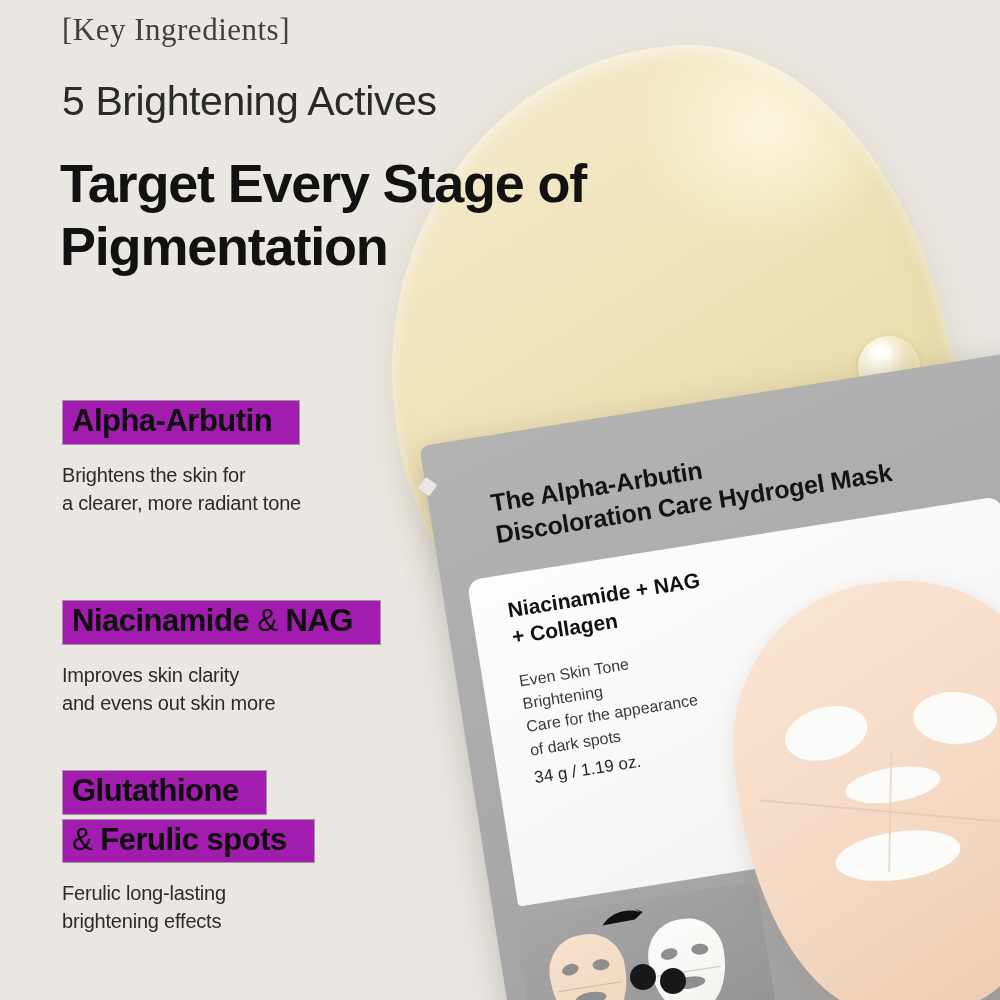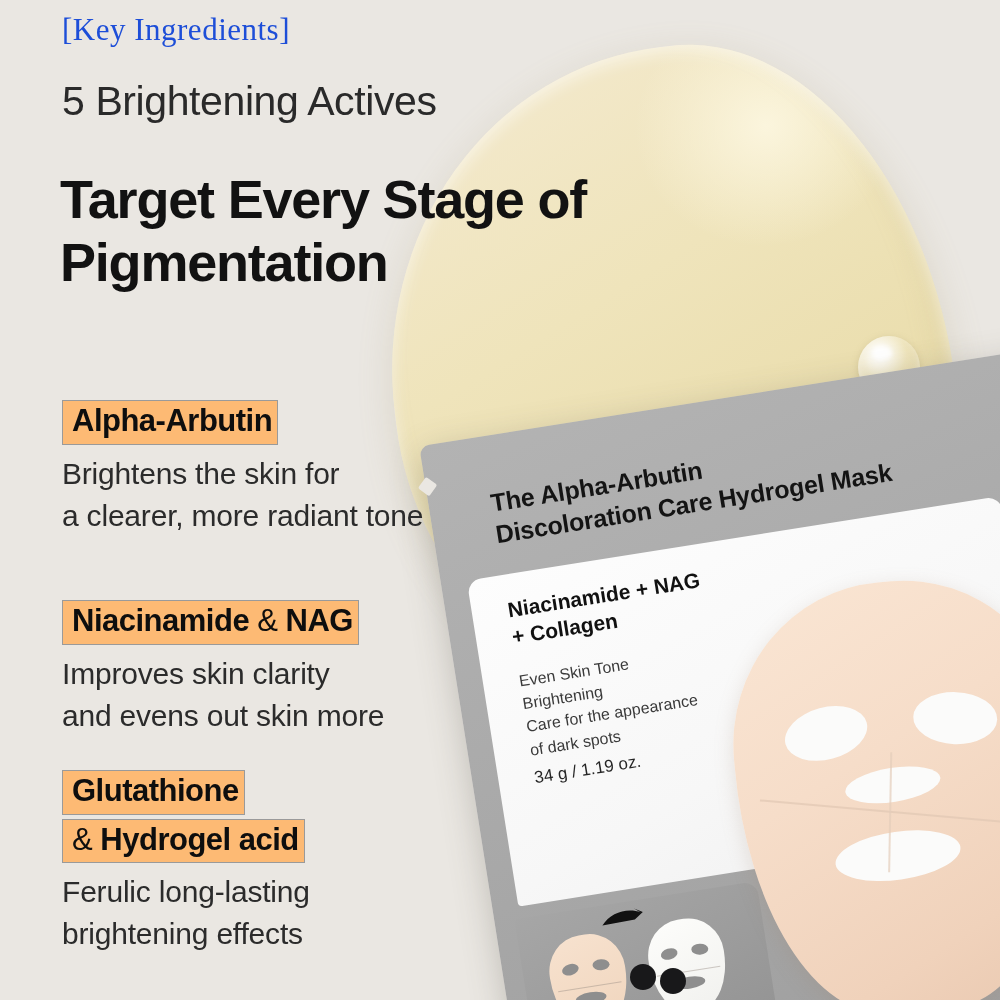--- a/index.html
+++ b/index.html
@@ -114,46 +114,46 @@
   .bm-nose{position:absolute;left:108px;top:186px;width:96px;height:34px;border-radius:50%;background:#fbfbfa;transform:rotate(-4deg);}
   .bm-fold{position:absolute;left:20px;right:10px;top:232px;height:2px;background:rgba(225,200,180,.75);transform:rotate(10deg);}
   .bm-fold2{position:absolute;left:150px;top:170px;width:2px;height:120px;background:rgba(228,205,186,.7);transform:rotate(6deg);}
   .bottom-dots{position:absolute;left:630px;top:958px;width:90px;height:44px;}
   .bdot{position:absolute;width:26px;height:26px;border-radius:50%;background:#18181a;}
 
   
   .eyebrow{
     position:absolute;left:62px;top:12px;
     font-family:"Liberation Serif","DejaVu Serif",serif;
-    font-size:31px;color:#1d4ed8;letter-spacing:.5px;
+    font-size:31px;color:#404040;letter-spacing:.5px;
   }
   .sub-head{
     position:absolute;left:62px;top:78px;
     font-size:41px;font-weight:normal;color:#2a2a2a;letter-spacing:-.4px;
   }
   .main-head{
-    position:absolute;left:60px;top:168px;width:680px;
+    position:absolute;left:60px;top:152px;width:680px;
     font-size:54px;font-weight:bold;color:#121212;line-height:1.16;letter-spacing:-1.2px;
   }
 
   .ing{position:absolute;left:62px;}
   .ing-1{top:400px;}
   .ing-2{top:600px;}
   .ing-3{top:770px;}
 
   .chip{
-    display:inline-block;background:#fdba74;border:1.5px solid #9a9a9a;
-    padding:2px 5px 4px 9px;
+    display:inline-block;background:#a21caf;border:1.5px solid #9a9a9a;
+    padding:2px 27px 4px 9px;
     font-size:31px;font-weight:bold;color:#0e0e0e;letter-spacing:-.5px;line-height:1.18;
     white-space:nowrap;
   }
   .chip .lite{font-weight:normal;}
   .chip-row{margin-bottom:4px;}
   .ing-desc{
-    margin-top:8px;font-size:30px;line-height:1.4;color:#2b2b2b;letter-spacing:-.2px;
+    margin-top:16px;font-size:20px;line-height:1.4;color:#2b2b2b;letter-spacing:-.2px;
   }
   .ing-desc div{white-space:nowrap;}
 </style>
 </head>
 <body>
 
 <div id="stage">
 
   <div class="photo">
     <div class="blob"></div>
@@ -241,21 +241,21 @@
     </div>
     <div class="ing-desc">
       <div>Improves skin clarity</div>
       <div>and evens out skin more</div>
     </div>
   </div>
 
   <div class="ing ing-3">
     <div class="chip-row"><span class="chip">Glutathione</span></div>
     <div class="chip-row">
-      <span class="chip"><span class="lite">&amp;</span><span class="lite"> </span><span>Hydrogel acid</span></span>
+      <span class="chip"><span class="lite">&amp;</span><span class="lite"> </span><span>Ferulic spots</span></span>
     </div>
     <div class="ing-desc">
       <div>Ferulic long-lasting</div>
       <div>brightening effects</div>
     </div>
   </div>
 
 </div>
 
 </body></html>

